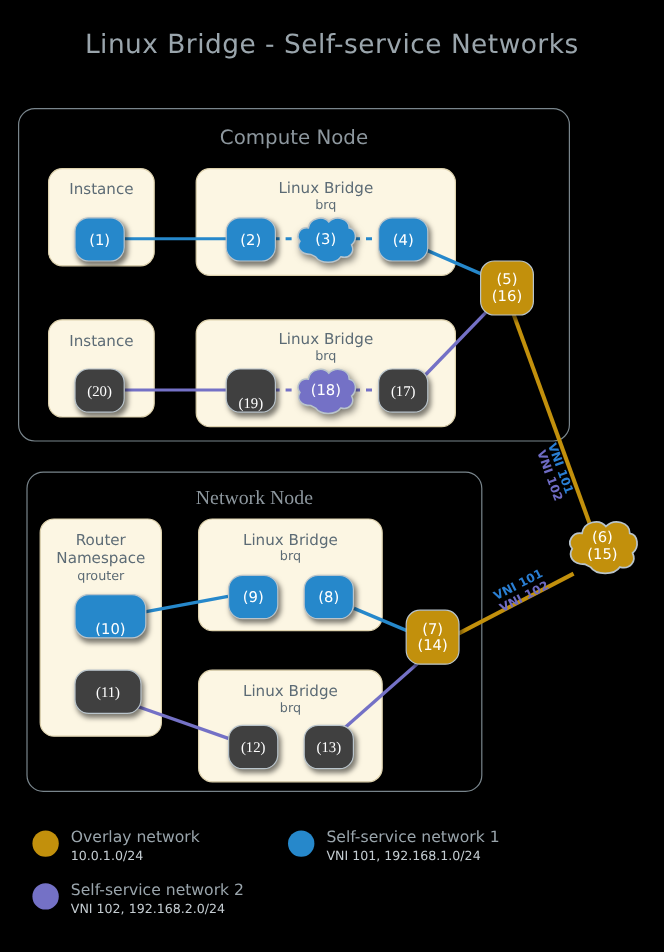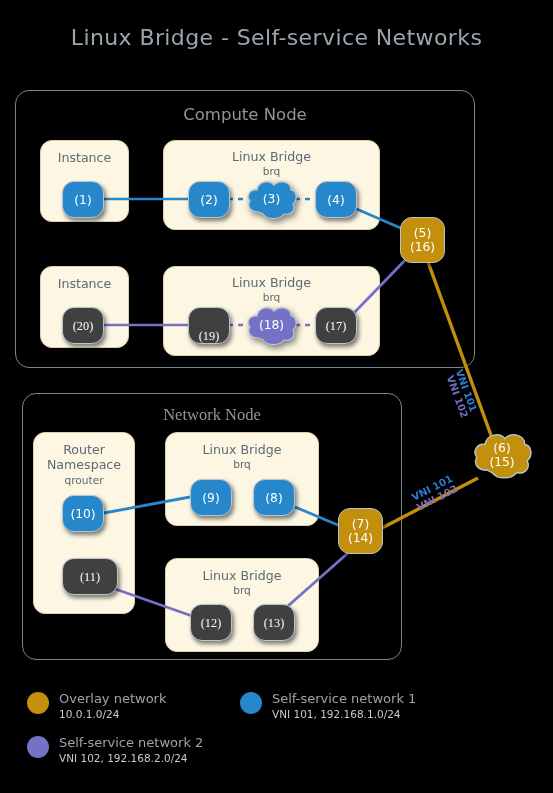--- a/index.html
+++ b/index.html
@@ -249,21 +249,21 @@
 
   <div class="node-box" id="network-node" style="left:22px; top:393px; width:378px; height:265px;font-family:Liberation Serif, serif;">
     <div class="node-title" style="top:11px;">Network Node</div>
   </div>
 
   <div class="panel" style="left:33px; top:432px; width:100px; height:180px;">
     <div class="panel-title" style="top:9px;">Router</div>
     <div class="panel-title" style="top:24px;">Namespace</div>
     <div class="panel-sub" style="top:41px;">qrouter</div>
   </div>
-  <div class="nd blue" style="left:62px; top:495px; width:42px; height:37px;">
+  <div class="nd blue" style="left:62px; top:495px; width:60px; height:37px;justify-content:flex-end;">
     <span>(10)</span>
   </div>
   <div class="nd purple" style="left:62px; top:558px; width:56px; height:37px;">
     <span>(11)</span>
   </div>
 
   <div class="panel" style="left:165px; top:432px; width:152px; height:92px;">
     <div class="panel-title" style="top:9px;">Linux Bridge</div>
     <div class="panel-sub" style="top:25px;">brq</div>
   </div>

